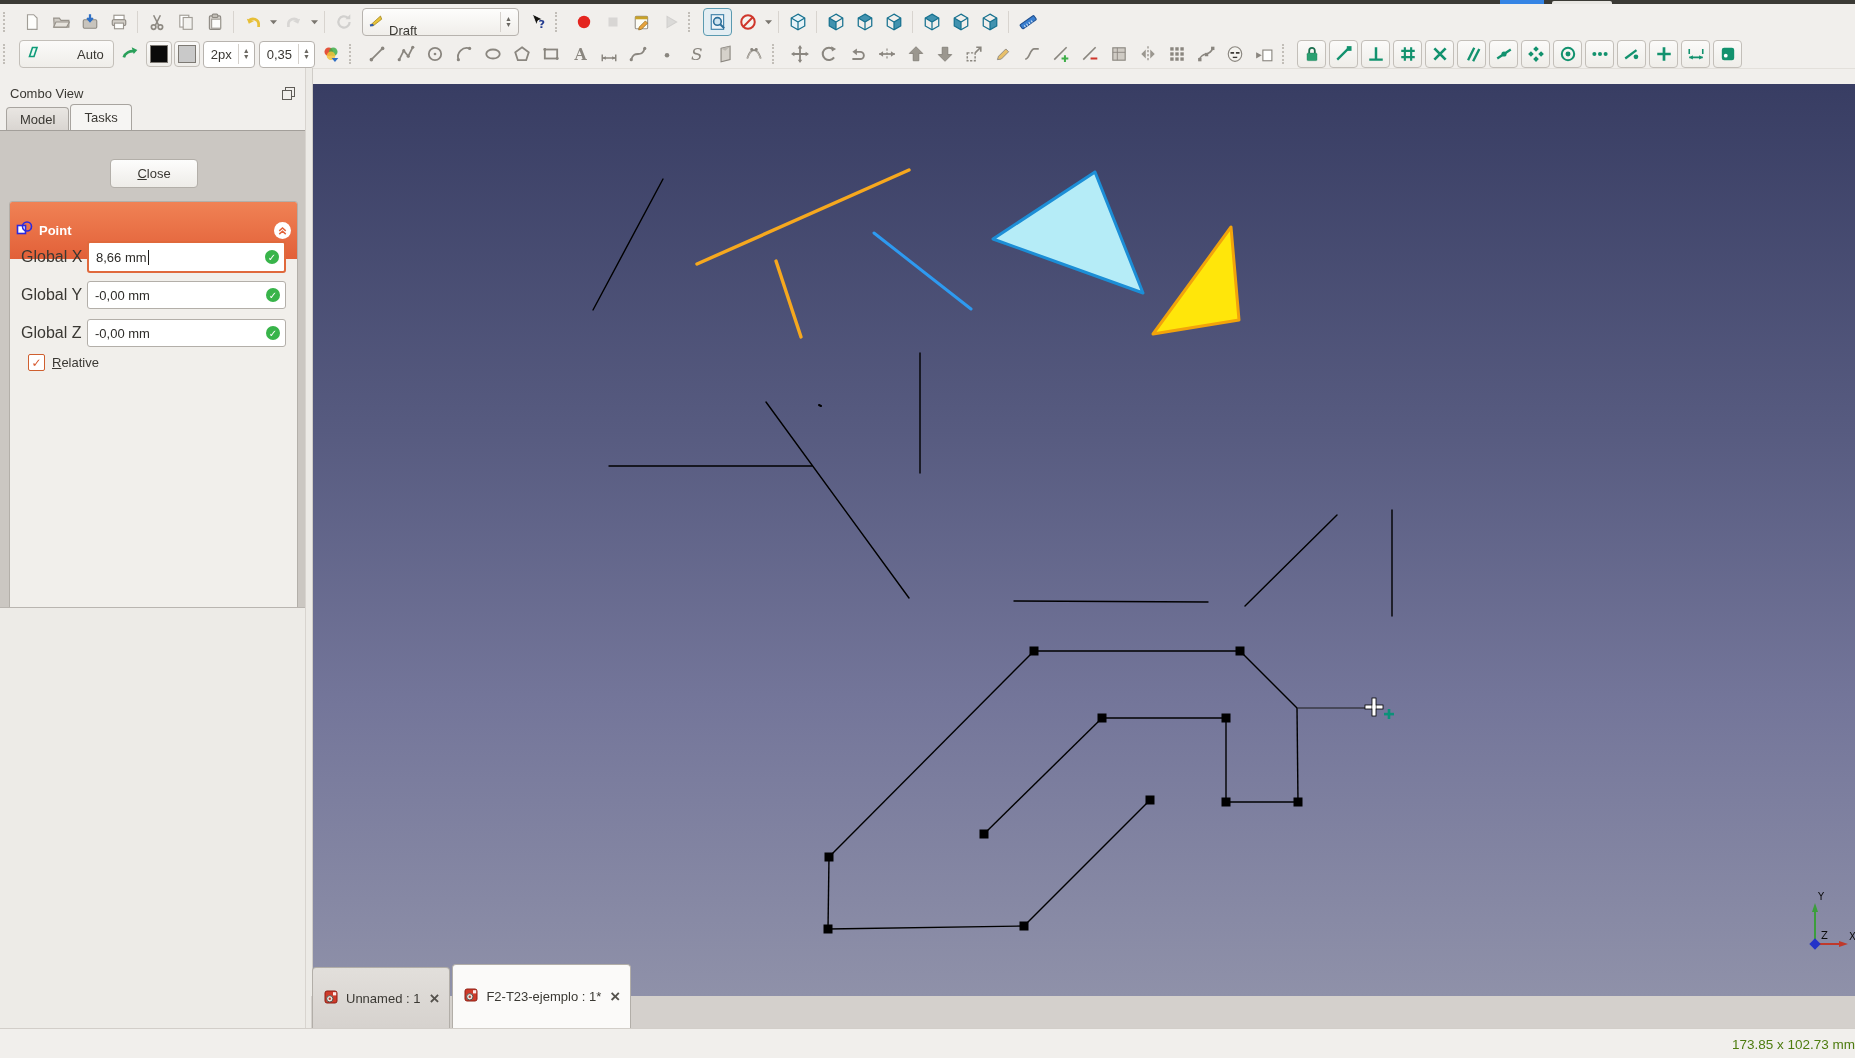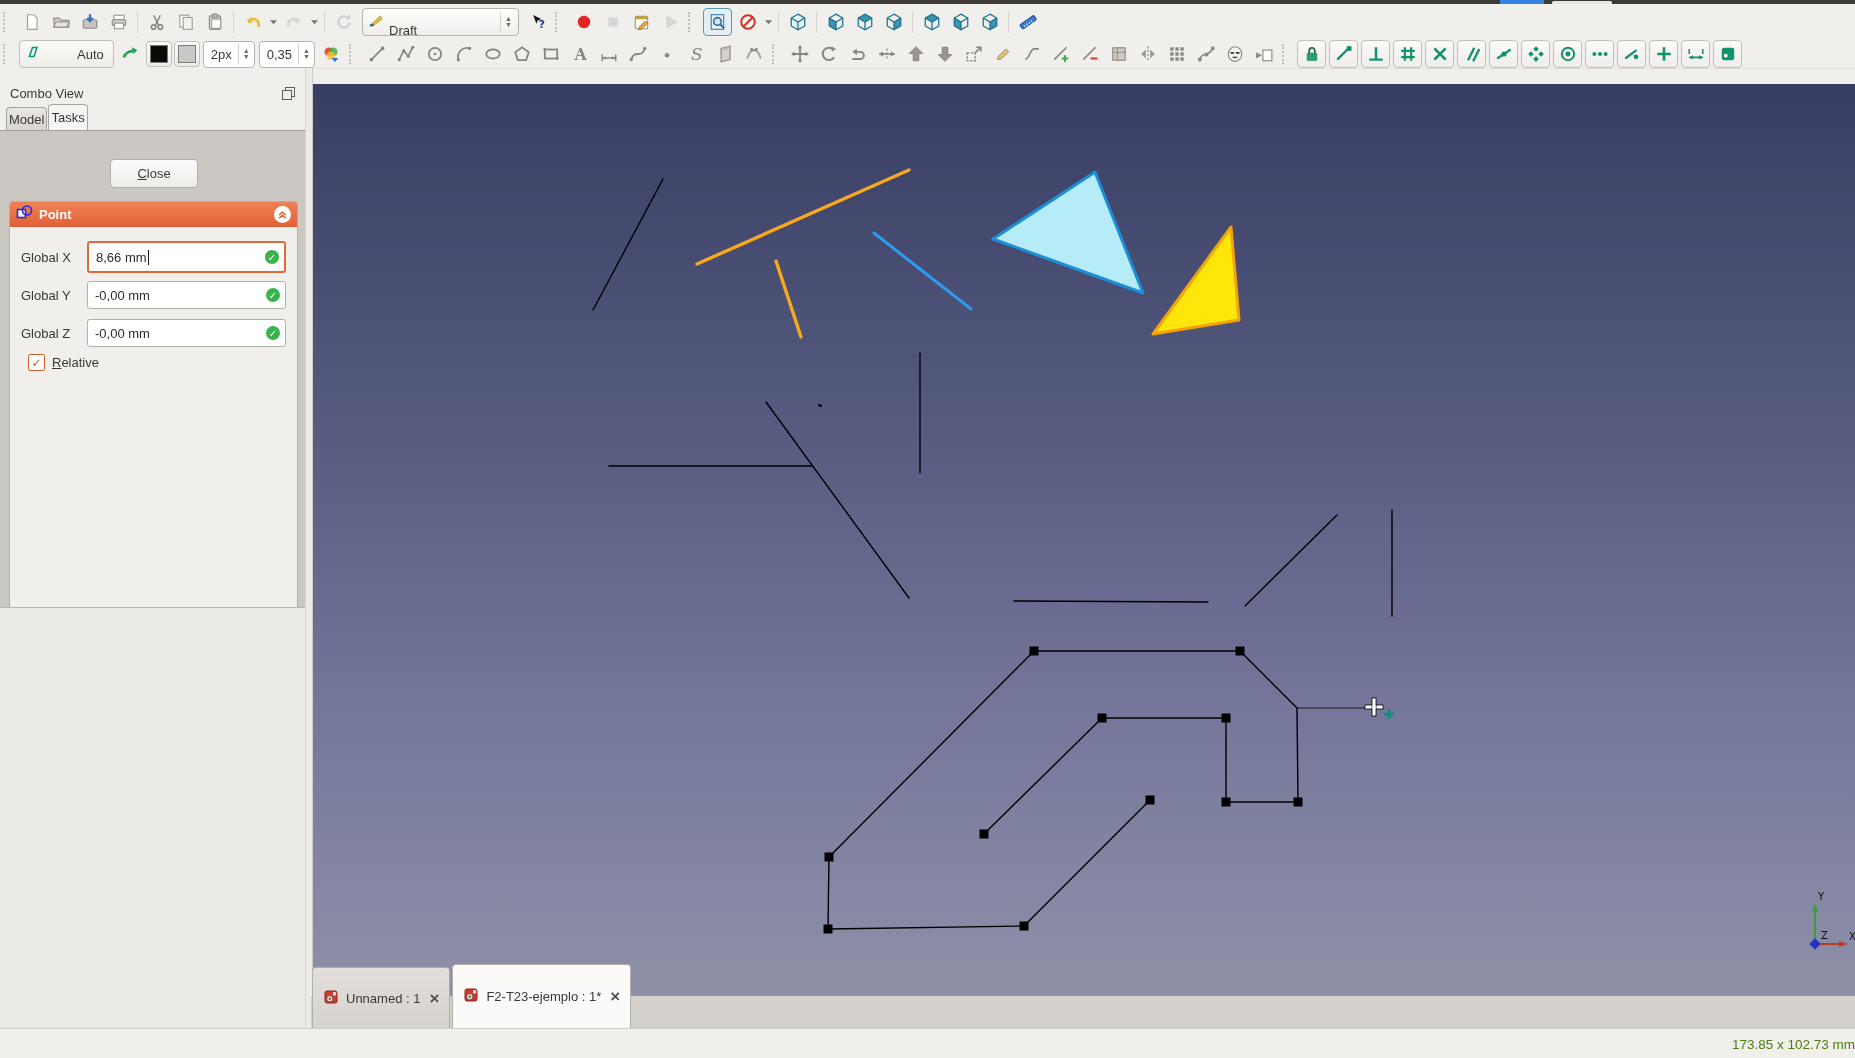--- a/index.html
+++ b/index.html
@@ -27,31 +27,31 @@
   .spinbox .val{font-size:13px;color:#3a3833;margin-right:6px;}
   .swatchbtn{width:24px;height:24px;border:1px solid #c3bfb9;border-radius:4px;background:linear-gradient(#fbfaf9,#efede9);display:flex;align-items:center;justify-content:center;margin:0 1px;flex:none;}
   .swatchbtn .sw{width:16px;height:16px;border:1px solid #7d7973;}
   .autobtn{display:flex;align-items:center;height:26px;border:1px solid #c3bfb9;border-radius:4px;background:linear-gradient(#fbfaf9,#efede9);padding:0 9px 0 5px;margin:0 2px;flex:none;gap:32px;}
   .autobtn .lbl{font-size:13px;color:#3a3833;margin-left:4px;}
   
   #panel{position:absolute;left:0;top:68px;width:305px;height:960px;background:#f1efec;z-index:3;}
   #panel-title{position:absolute;left:10px;top:18px;font-size:13px;color:#3a3833;}
   #float-icon{position:absolute;right:10px;top:18px;}
   .ptabs{position:absolute;left:6px;top:38px;height:24px;display:flex;align-items:flex-end;}
-  .ptab{height:22px;padding:0 2px;display:flex;align-items:center;font-size:13px;color:#3a3833;border:1px solid #a8a49f;border-bottom:none;border-radius:4px 4px 0 0;background:linear-gradient(#e9e6e2,#d9d5d1);margin-right:1px;}
+  .ptab{height:22px;padding:0 13px;display:flex;align-items:center;font-size:13px;color:#3a3833;border:1px solid #a8a49f;border-bottom:none;border-radius:4px 4px 0 0;background:linear-gradient(#e9e6e2,#d9d5d1);margin-right:1px;}
   .ptab.active{background:#f6f5f3;height:25px;position:relative;z-index:2;}
   #ptask-area{position:absolute;left:0;top:62px;width:305px;height:477px;background:#cbc7c2;border-top:1px solid #a39f9a;}
   #ptask-lower{position:absolute;left:0;top:539px;width:305px;height:421px;background:#edebe7;border-top:1px solid #b9b5b0;}
   #close-btn{position:absolute;left:110px;top:28px;width:86px;height:27px;background:linear-gradient(#fdfdfc,#eeece8);border:1px solid #b3afa9;border-radius:4px;display:flex;align-items:center;justify-content:center;font-size:13px;color:#3a3833;}
   #point-box{position:absolute;left:9px;top:70px;width:287px;height:407px;background:#f1efeb;border:1px solid #b3afa9;border-radius:3px;}
-  #point-header{position:absolute;left:0;top:0;right:0;height:25px;background:linear-gradient(#f08255,#e26038);border-radius:2px 2px 0 0;display:flex;align-items:center;padding:0 6px;}
+  #point-header{position:absolute;left:0;top:0;right:0;height:25px;background:linear-gradient(#f08255,#e26038);border-radius:2px 2px 0 0;display:flex;align-items:center;padding:16px 6px;}
   #point-header .title{color:#fff;font-weight:bold;font-size:13px;margin-left:6px;flex:1;}
   #collapse-circ{width:17px;height:17px;border-radius:50%;background:#fff;display:flex;align-items:center;justify-content:center;}
   .frow{position:absolute;left:11px;right:11px;height:30px;display:flex;align-items:center;}
-  .frow .flabel{width:66px;font-size:13px;color:#3a3833;flex:none;}
+  .frow .flabel{width:66px;font-size:16px;color:#3a3833;flex:none;}
   .finput{flex:1;position:relative;height:26px;background:#fff;border:1px solid #b3afa9;border-radius:3px;display:flex;align-items:center;padding:0 22px 0 7px;font-size:13px;color:#2e2c29;}
   .finput.focused{border:2px solid #e0693c;height:28px;}
   .caretbar{display:inline-block;width:1px;height:15px;background:#1c1b18;margin-left:1px;}
   .vcheck{position:absolute;right:5px;top:50%;margin-top:-7px;width:14px;height:14px;border-radius:50%;background:#38b44a;color:#fff;font-size:10px;font-weight:bold;display:flex;align-items:center;justify-content:center;}
   #relative-row{position:absolute;left:18px;top:283px;display:flex;align-items:center;}
   #relative-check{width:15px;height:15px;background:#fff;border:1px solid #cf5f2f;border-radius:2px;display:flex;align-items:center;justify-content:center;color:#d6572c;font-size:12px;font-weight:bold;}
   #relative-row .clabel{font-size:13px;color:#3a3833;margin-left:7px;}
   u{text-decoration:underline;}
   
   #splitter{position:absolute;left:305px;top:68px;width:6px;height:960px;background:#eceae6;border-left:1px solid #d8d4cf;border-right:1px solid #cfccc7;z-index:3;}

